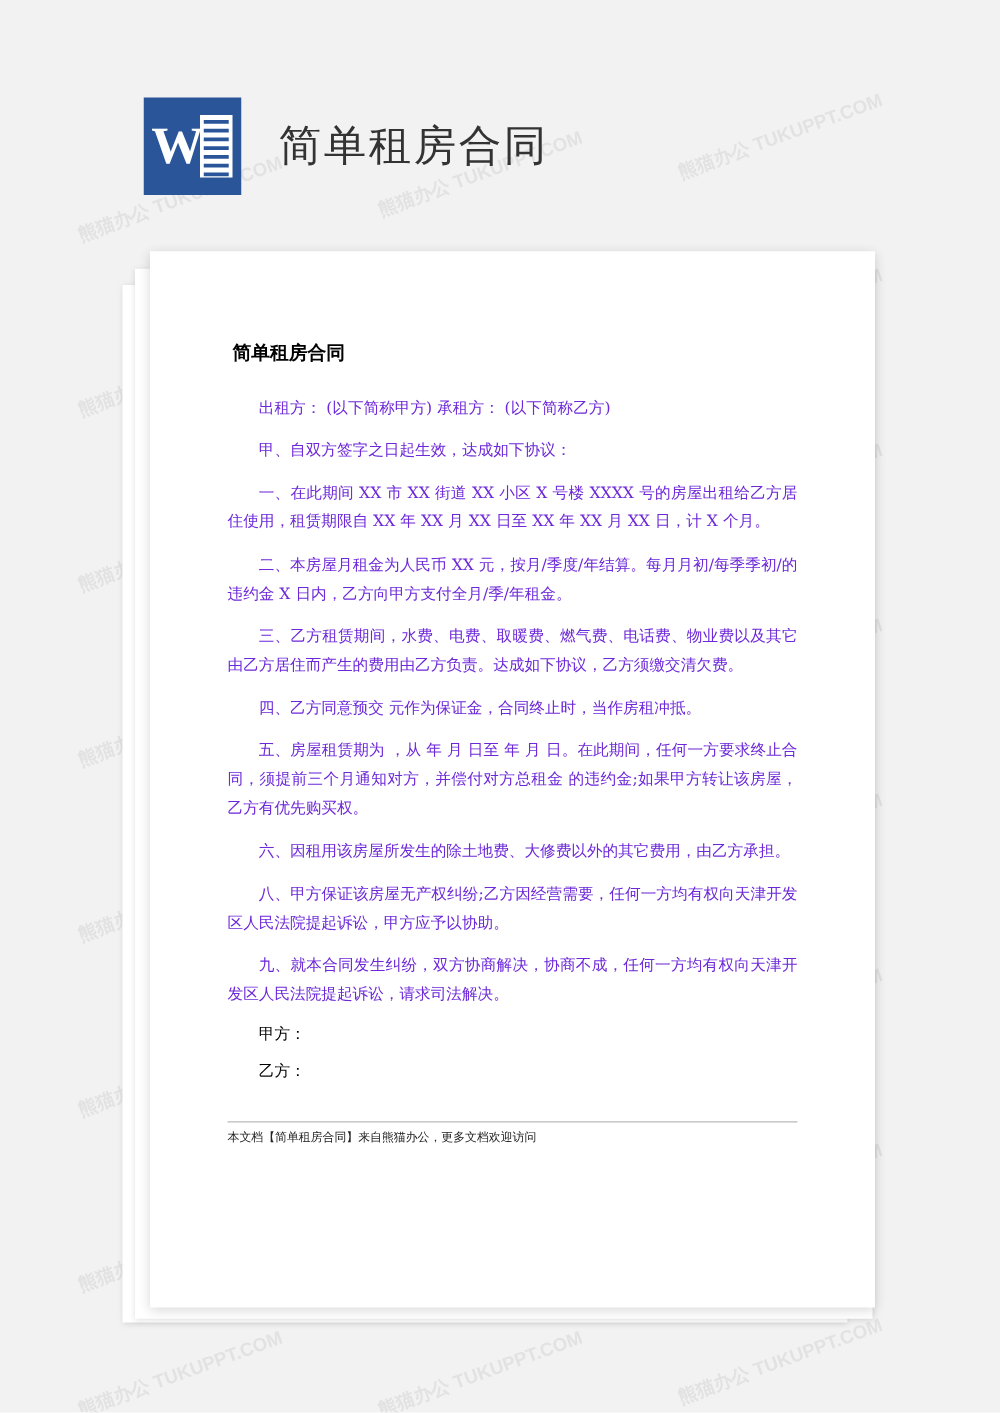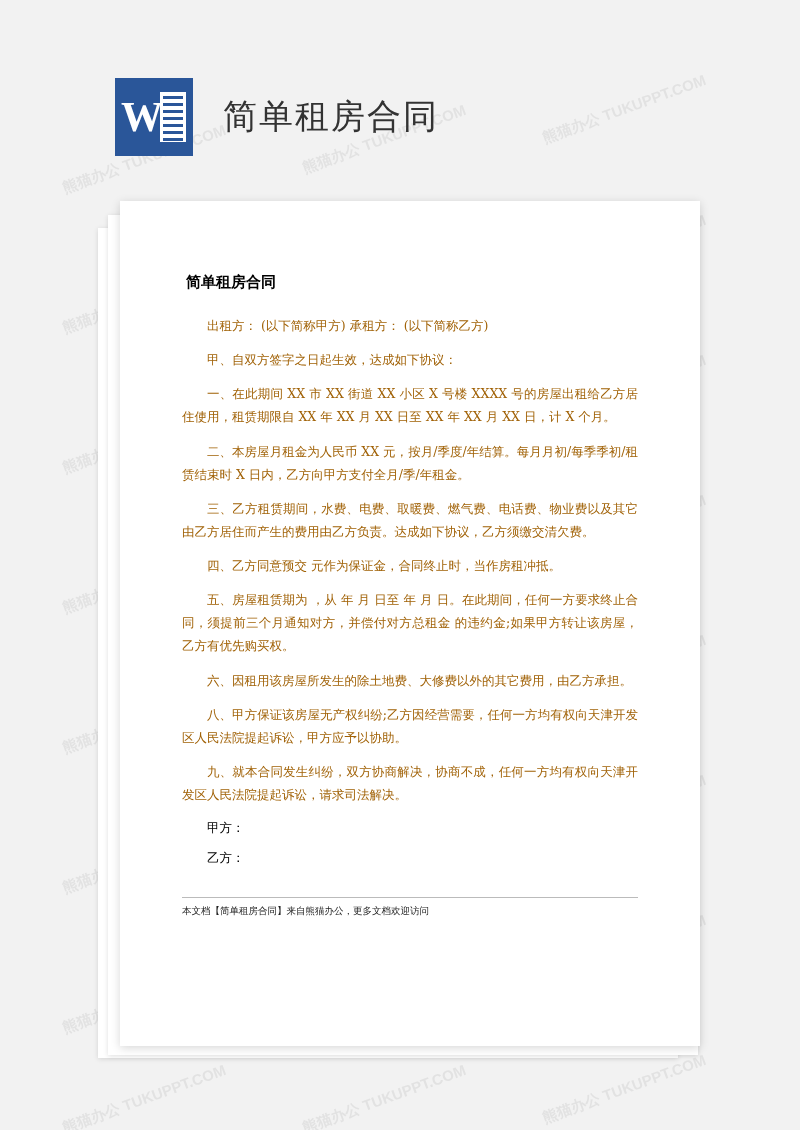--- a/index.html
+++ b/index.html
@@ -119,31 +119,31 @@
   .doc-title {
     font-size: 15px;
     font-weight: bold;
     color: #000000;
     font-family: "DejaVu Sans", sans-serif;
     margin: 0 0 22px 4px;
   }
   .doc-p {
     font-size: 12.5px;
     line-height: 1.85;
-    color: #a16207;
+    color: #6d28d9;
     font-family: "DejaVu Serif", serif;
     margin: 0 0 11px 0;
     text-align: justify;
     text-indent: 25px;
   }
   .sig {
     font-size: 12.5px;
     line-height: 1.9;
     color: #000000;
-    font-family: Liberation Serif, serif;
+    font-family: Liberation Mono, monospace;
     margin: 0 0 6px 0;
     text-indent: 25px;
   }
   .footer-note {
     margin-top: 26px;
     font-size: 9.5px;
     color: #222222;
     font-family: "DejaVu Sans", sans-serif;
     border-top: 1px solid #bbbbbb;
     padding-top: 5px;
@@ -202,21 +202,21 @@
 <div class="paper-back2"></div>
 <div class="paper-back1"></div>
 
 <div class="page">
   <div class="doc-title">简单租房合同</div>
 
   <div class="doc-p">出租方：                   (以下简称甲方)  承租方：                  (以下简称乙方)</div>
 
   <div class="doc-p">甲、自双方签字之日起生效，达成如下协议：</div>
   <div class="doc-p">一、在此期间 XX 市 XX 街道 XX 小区 X 号楼 XXXX 号的房屋出租给乙方居住使用，租赁期限自 XX 年 XX 月 XX 日至 XX 年 XX 月 XX 日，计 X 个月。</div>
-  <div class="doc-p">二、本房屋月租金为人民币 XX 元，按月/季度/年结算。每月月初/每季季初/租赁结束时 X 日内，乙方向甲方支付全月/季/年租金。</div>
+  <div class="doc-p">二、本房屋月租金为人民币 XX 元，按月/季度/年结算。每月月初/每季季初/的违约金 X 日内，乙方向甲方支付全月/季/年租金。</div>
   <div class="doc-p">三、乙方租赁期间，水费、电费、取暖费、燃气费、电话费、物业费以及其它由乙方居住而产生的费用由乙方负责。达成如下协议，乙方须缴交清欠费。</div>
   <div class="doc-p">四、乙方同意预交    元作为保证金，合同终止时，当作房租冲抵。</div>
   <div class="doc-p">五、房屋租赁期为   ，从  年  月   日至  年  月  日。在此期间，任何一方要求终止合同，须提前三个月通知对方，并偿付对方总租金 的违约金;如果甲方转让该房屋，乙方有优先购买权。</div>
   <div class="doc-p">六、因租用该房屋所发生的除土地费、大修费以外的其它费用，由乙方承担。</div>
   <div class="doc-p">八、甲方保证该房屋无产权纠纷;乙方因经营需要，任何一方均有权向天津开发区人民法院提起诉讼，甲方应予以协助。</div>
   <div class="doc-p">九、就本合同发生纠纷，双方协商解决，协商不成，任何一方均有权向天津开发区人民法院提起诉讼，请求司法解决。</div>
 
   <div class="sig">甲方：</div>
   <div class="sig">乙方：</div>
 

